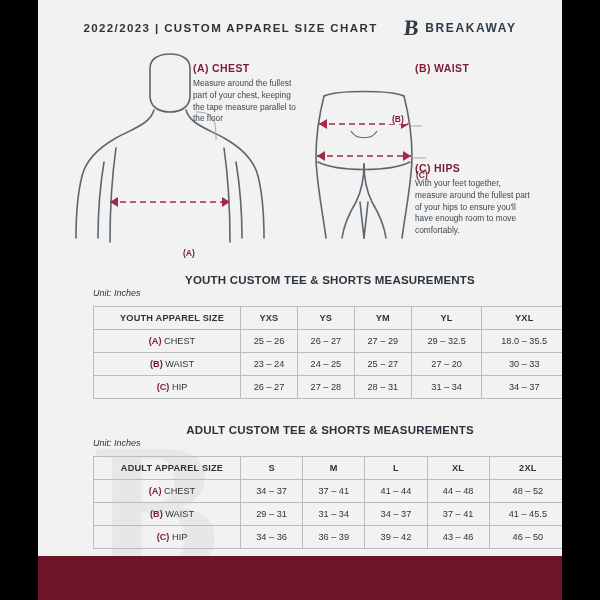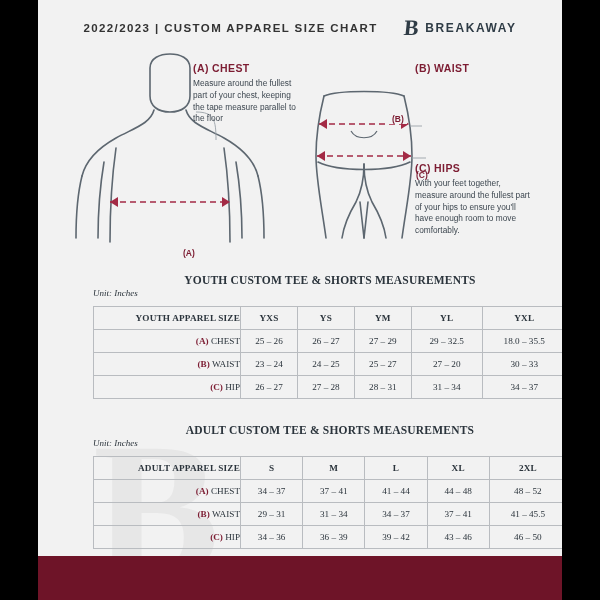--- a/index.html
+++ b/index.html
@@ -112,36 +112,36 @@
     letter-spacing: .2px;
   }
   .section-sub {
     text-align: left;
     font-size: 9px;
     font-style: italic;
     color: #2b343c;
     margin-top: 2px;
   }
 
-  .table-wrap { position: absolute; left: 55px; width: 474px; font-family: Liberation Serif, serif; }
+  .table-wrap { position: absolute; left: 55px; width: 474px; }
   table {
     width: 100%;
     border-collapse: collapse;
     background: transparent;
   }
   th, td {
     border: 1px solid #b9bcc0;
     height: 22px;
     font-size: 9.2px;
     color: #2b343c;
     text-align: center;
     padding: 0;
   }
   th.rowhead, td.rowhead {
-    text-align: right;
+    text-align: center;
     padding-left: 10px;
     width: 136px;
     margin-top: 25px;
   }
   th {
     font-weight: bold;
     letter-spacing: .2px;
   }
   th.rowhead { font-weight: bold; }
   td .tag {

